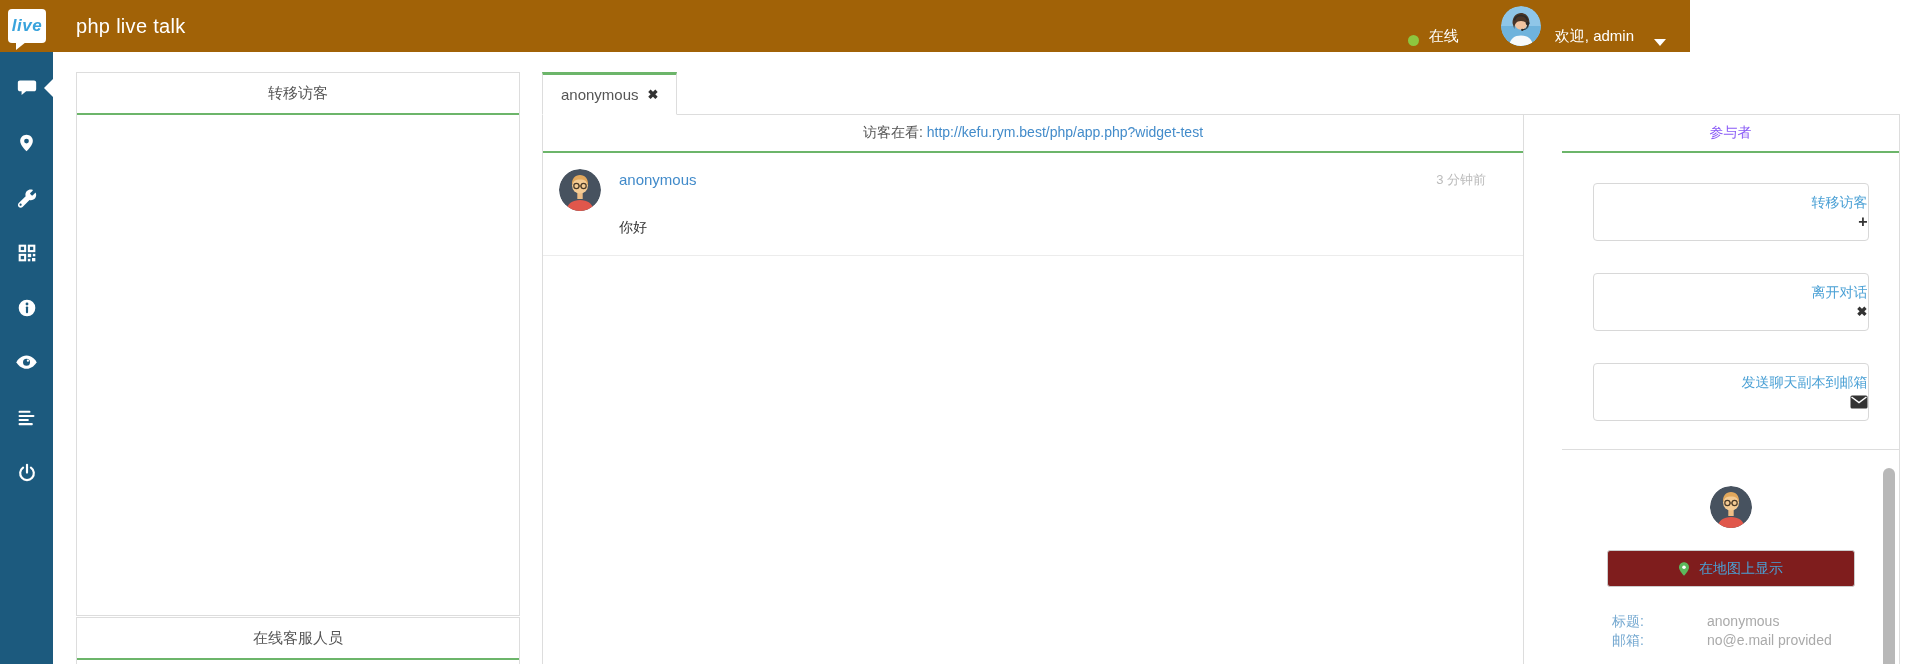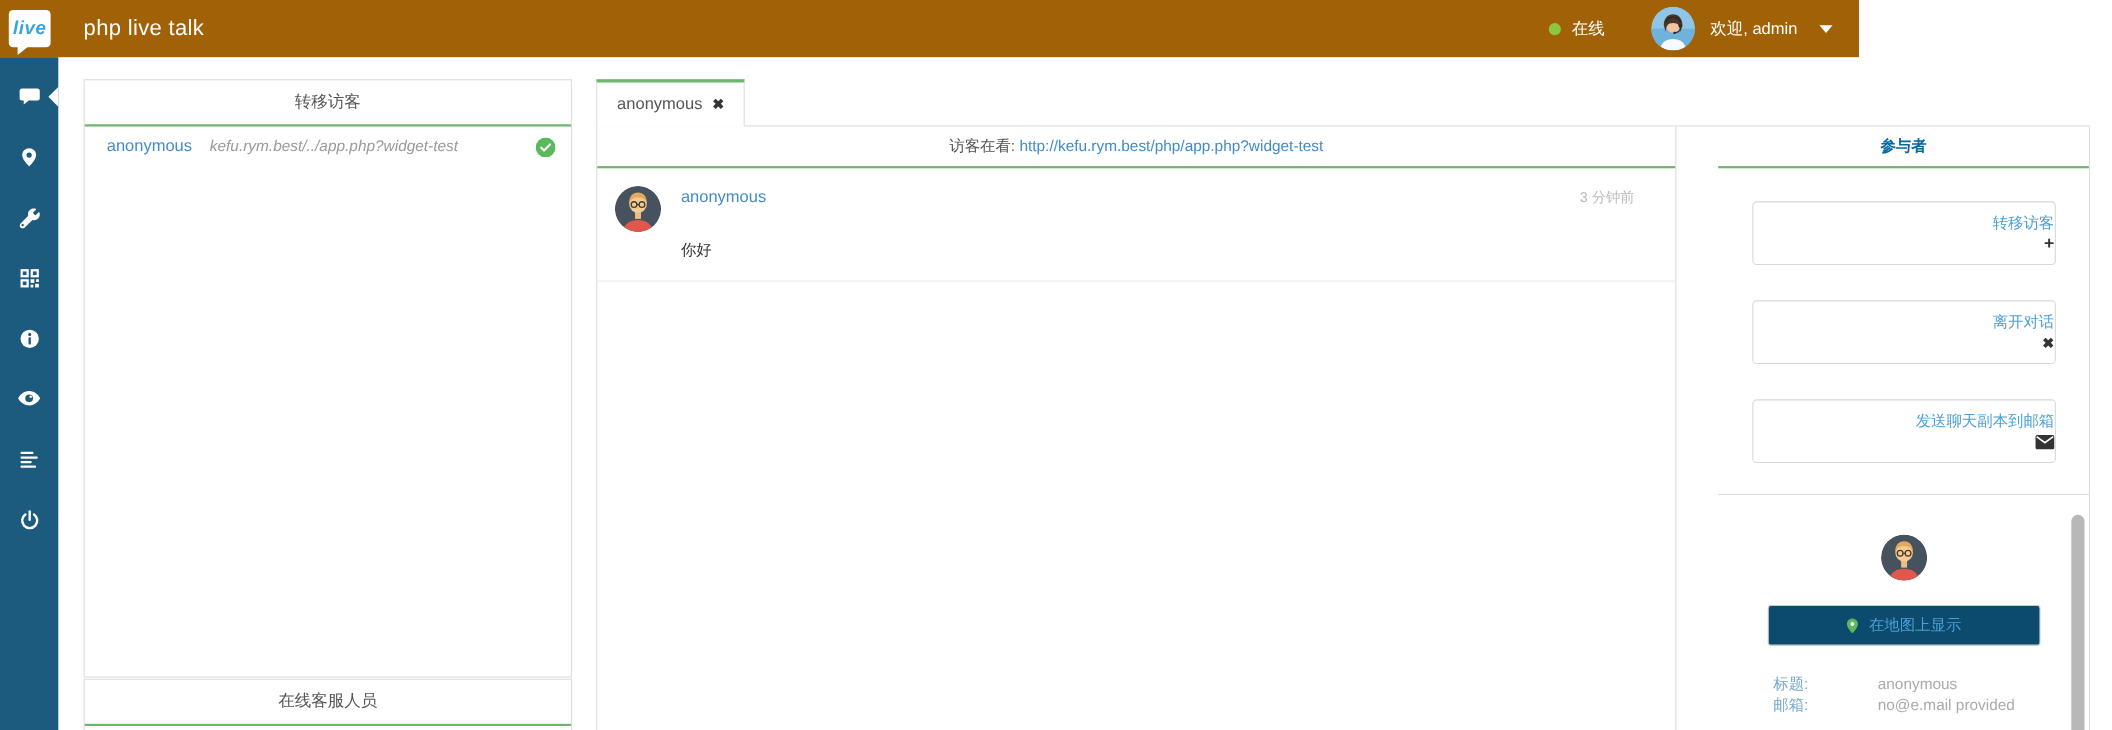--- a/index.html
+++ b/index.html
@@ -8,21 +8,21 @@
     background:#fff;font-family:"Liberation Sans",sans-serif;
     -webkit-font-smoothing:antialiased;
   }
   
   .header{position:absolute;left:0;top:0;width:1690px;height:52px;background:#a16207;display:flex;align-items:center;}
   .logo{position:relative;margin-left:8px;width:38px;height:34px;background:#fff;border-radius:4px;
         display:flex;align-items:center;justify-content:center;flex:0 0 auto;}
   .logo span{color:#39a3dc;font-style:italic;font-size:17px;font-weight:bold;letter-spacing:.5px;}
   .logo::after{content:"";position:absolute;left:8px;bottom:-7px;border-left:10px solid #fff;border-bottom:8px solid transparent;}
   .app-title{color:#fff;font-size:20px;font-weight:300;margin-left:30px;letter-spacing:.3px;}
-  .header-right{margin-left:auto;display:flex;align-items:center;margin-right:24px;}
+  .header-right{margin-left:auto;display:flex;align-items:flex-end;margin-right:24px;}
   .status-dot{width:11px;height:11px;border-radius:50%;background:#8dc63f;margin-right:10px;}
   .status-label{color:#fff;font-size:15px;margin-right:42px;}
   .header-avatar{width:40px;height:40px;border-radius:50%;overflow:hidden;margin-right:14px;flex:0 0 auto;cursor:pointer;}
   .welcome{color:#fff;font-size:15px;margin-right:20px;}
   .caret{width:0;height:0;border-left:6px solid transparent;border-right:6px solid transparent;border-top:7px solid #fff;cursor:pointer;}
   
   .sidebar{position:absolute;left:0;top:52px;width:53px;height:612px;background:#1c5a7e;padding-top:8px;box-sizing:border-box;}
   .nav-item{position:relative;width:53px;height:55px;display:flex;align-items:center;justify-content:center;cursor:pointer;}
   .nav-item svg{display:block;}
   .nav-item.active::after{content:"";position:absolute;right:0;top:50%;margin-top:-9px;
@@ -42,40 +42,40 @@
   .tab{box-sizing:border-box;height:43px;margin-bottom:-1px;background:#fff;border:1px solid #ddd;
        border-top:3px solid #6cb56a;border-bottom:1px solid #fff;display:flex;align-items:center;
        padding:0 18px;font-size:15px;color:#555;cursor:pointer;}
   .tab-close{margin-left:9px;color:#333;font-weight:bold;font-size:13px;cursor:pointer;}
   .content{display:flex;height:549px;border-left:1px solid #ddd;border-right:1px solid #ddd;box-sizing:border-box;gap:38px;}
   .chat-col{flex:1;border-right:1px solid #ddd;}
   .col-header{height:38px;box-sizing:border-box;line-height:35px;text-align:center;font-size:14px;
               color:#555;border-bottom:2px solid #6cb56a;}
   .col-header a{color:#428bca;text-decoration:none;}
   .participants{width:337px;position:relative;}
-  .participants .col-header{color:#0369a1;font-weight:bold;}
+  .participants .col-header{color:#8b5cf6;}
   
   .message{position:relative;min-height:103px;box-sizing:border-box;padding:16px 37px 12px 16px;border-bottom:1px solid #ececec;}
   .msg-avatar{position:absolute;left:16px;top:16px;width:42px;height:42px;border-radius:50%;overflow:hidden;}
   .msg-head{margin-left:60px;line-height:22px;}
   .msg-author{color:#428bca;font-size:15px;cursor:pointer;}
   .msg-time{float:right;color:#bbb;font-size:13px;}
   .msg-text{margin-left:60px;margin-top:26px;font-size:14px;color:#333;line-height:20px;}
   
   .actions{height:297px;box-sizing:border-box;border-bottom:1px solid #ddd;padding-top:30px;}
   .action-btn{width:276px;height:58px;box-sizing:border-box;margin:0 auto 32px;background:#fff;border:1px solid #d8d8d8;
               border-radius:4px;text-align:right;cursor:pointer;padding-top:9px;}
   .action-label{color:#4aa0d5;font-size:14px;line-height:18px;}
   .action-glyph{display:block;color:#333;font-weight:bold;font-size:16px;line-height:20px;margin-top:1px;}
   .action-svg{margin-top:4px;}
   
   .details{padding-top:36px;text-align:center;}
   .details-avatar{width:42px;height:42px;border-radius:50%;overflow:hidden;margin:0 auto;}
   .map-btn{width:248px;height:37px;box-sizing:border-box;margin:22px auto 0;border:1px solid #ccc;border-radius:3px;
-           background:#0c4a6e;display:flex;align-items:center;justify-content:center;cursor:pointer;}
+           background:#7f1d1d;display:flex;align-items:center;justify-content:center;cursor:pointer;}
   .map-btn span{color:#4aa0d5;font-size:14px;margin-left:9px;}
   .fields{margin-top:25px;font-size:14px;}
   .field{display:flex;line-height:19px;}
   .field-label{width:132px;text-align:center;color:#74a8d0;}
   .field-value{margin-left:13px;color:#aaa;text-align:left;}
   .scroll-thumb{position:absolute;right:4px;top:353px;width:12px;height:270px;background:#b8b8b8;border-radius:7px;cursor:grab;}
 </style>
 </head>
 <body>
 
@@ -174,30 +174,20 @@
   <div class="nav-item">
     <svg width="20" height="20" viewBox="0 0 24 24">
       <path d="M12 2.2v9.3" stroke="#fff" stroke-width="2.6" stroke-linecap="round" fill="none"></path>
       <path d="M7.3 5.6a8.2 8.2 0 1 0 9.4 0" stroke="#fff" stroke-width="2.6" stroke-linecap="round" fill="none"></path>
     </svg>
   </div>
 </div>
 
 <div class="panel visitors-panel">
   <div class="panel-header">转移访客</div>
-  <div class="visitor-row">
-    <span class="visitor-name">anonymous</span>
-    <span class="visitor-page">kefu.rym.best/../app.php?widget-test</span>
-    <span class="check-icon">
-      <svg width="18" height="18" viewBox="0 0 18 18">
-        <circle cx="9" cy="9" r="9" fill="#5cb85c"></circle>
-        <path d="M5 9.3l2.6 2.6L13 6.3" stroke="#fff" stroke-width="1.9" fill="none" stroke-linecap="round" stroke-linejoin="round"></path>
-      </svg>
-    </span>
-  </div>
 </div>
 
 <div class="panel agents-panel">
   <div class="panel-header">在线客服人员</div>
 </div>
 
 <div class="main">
   <div class="tabbar">
     <div class="tab">
       <span>anonymous</span>

